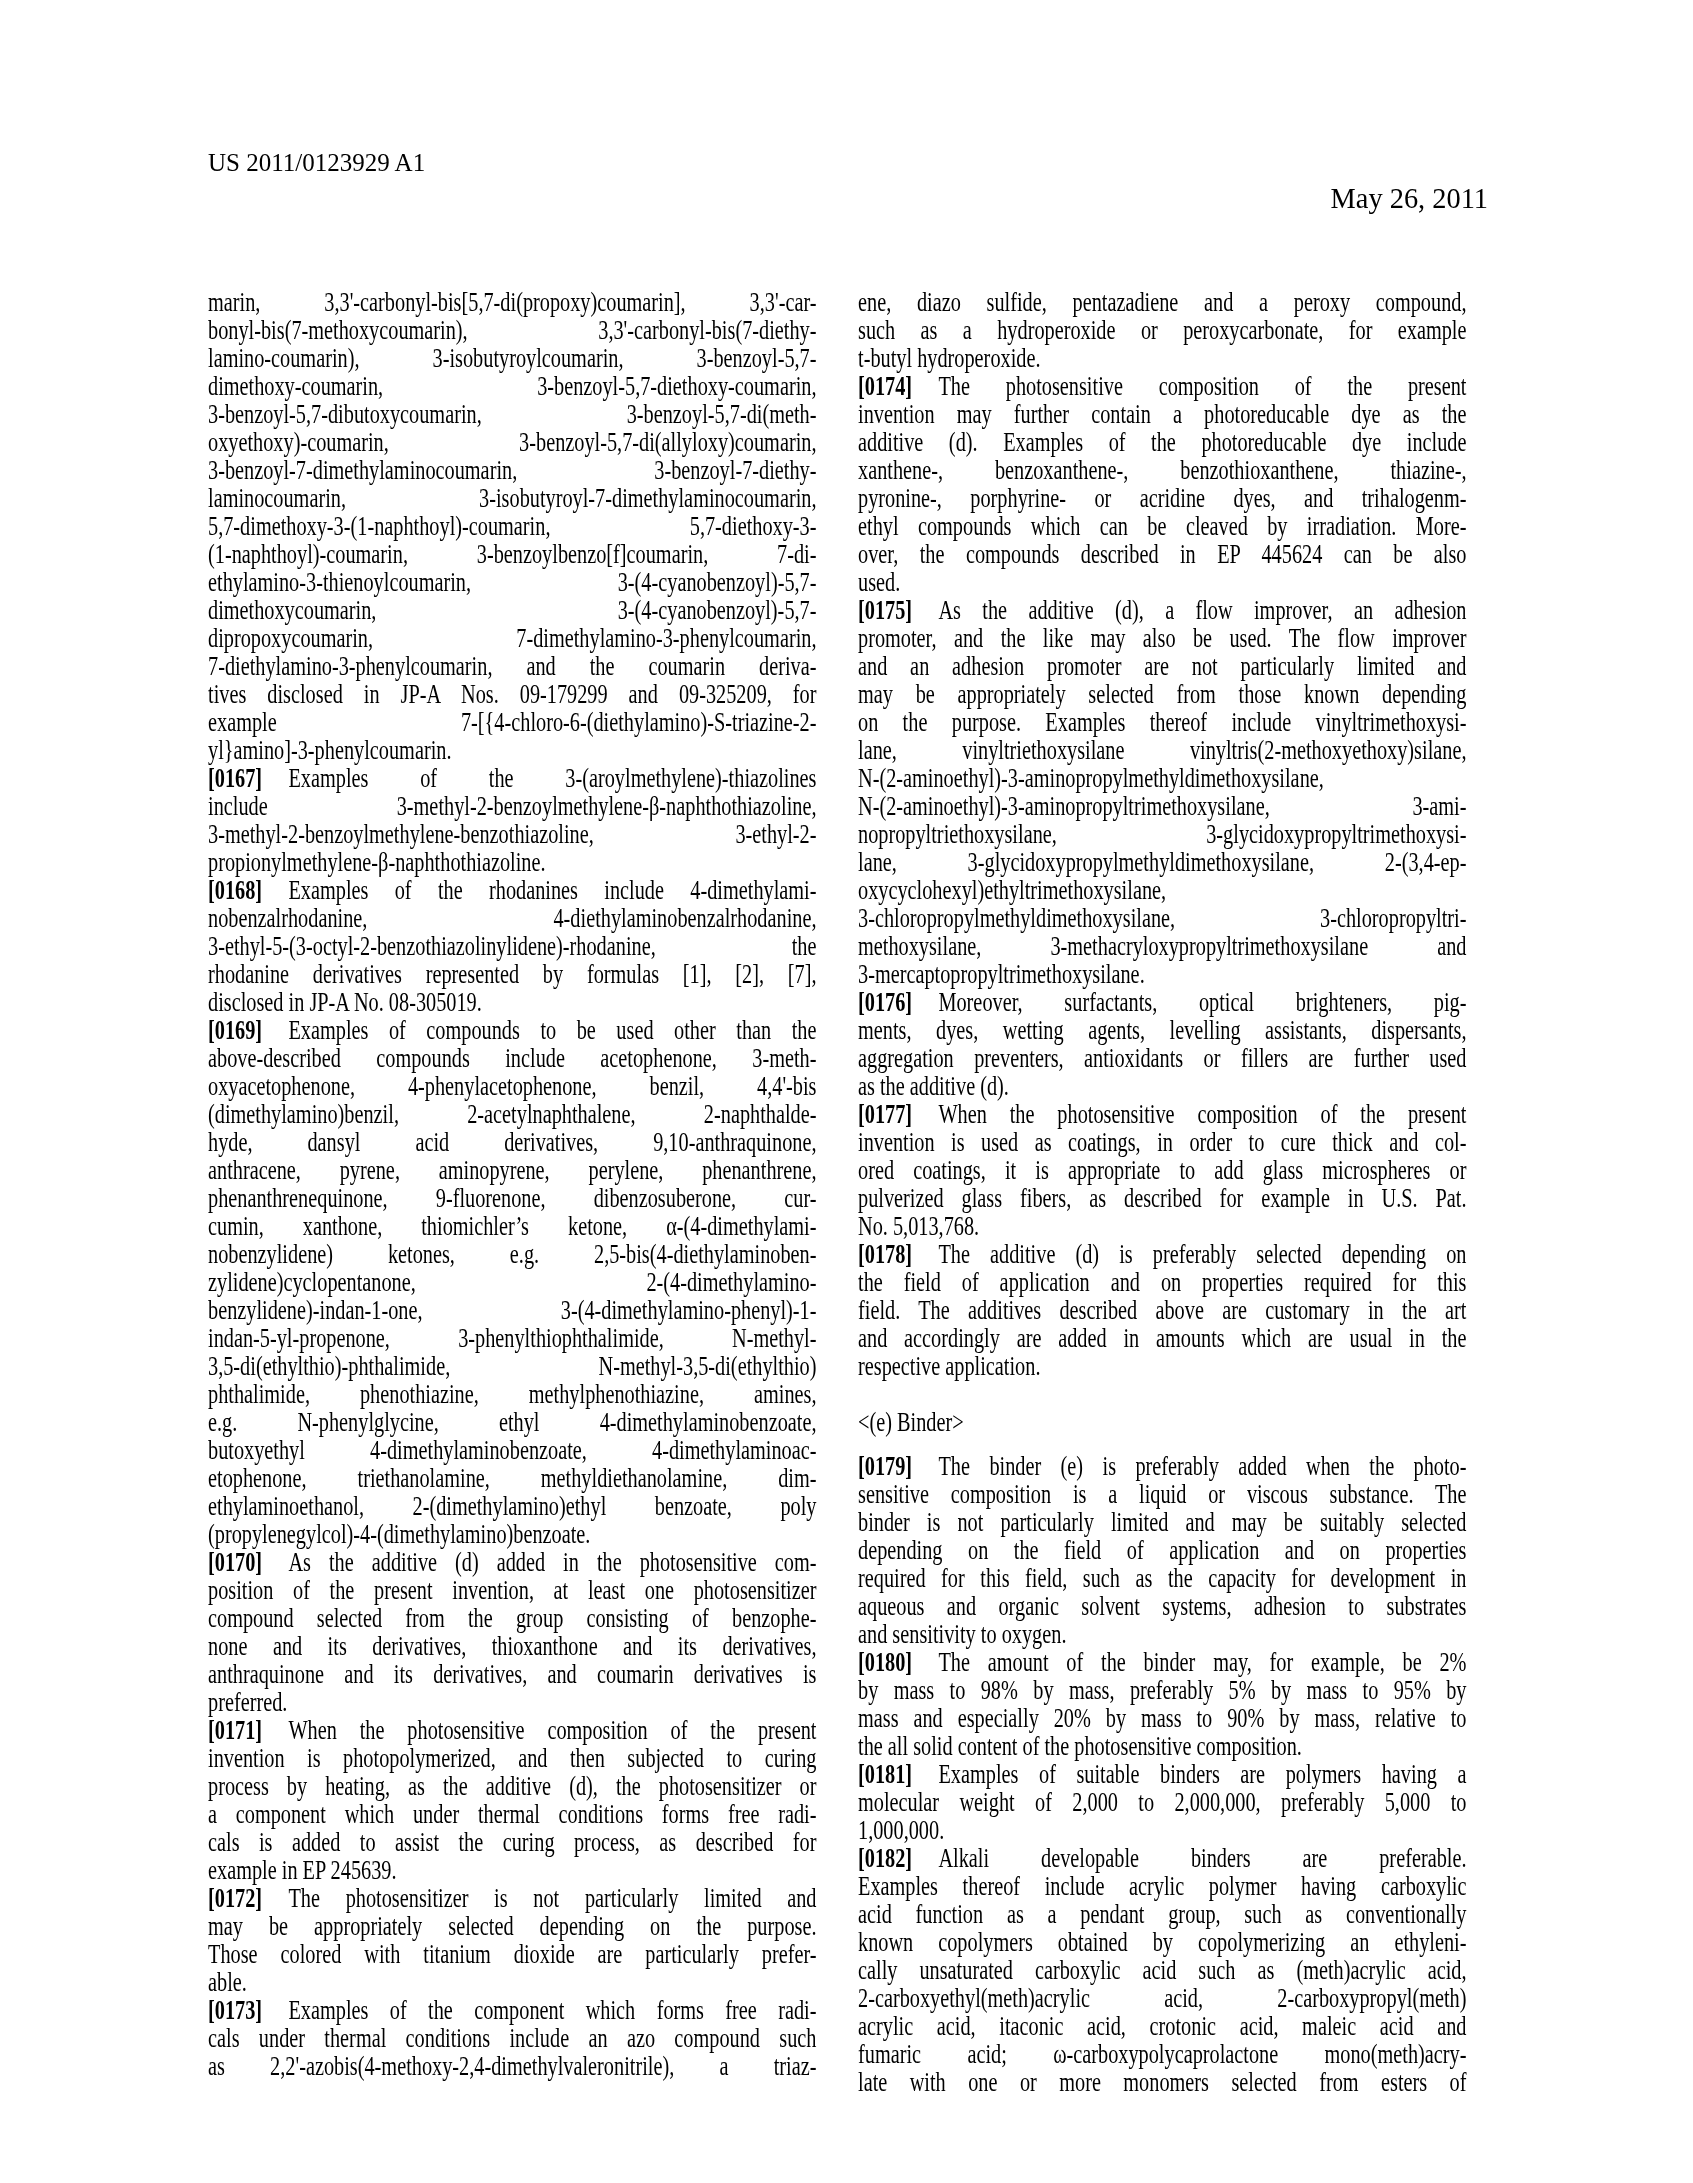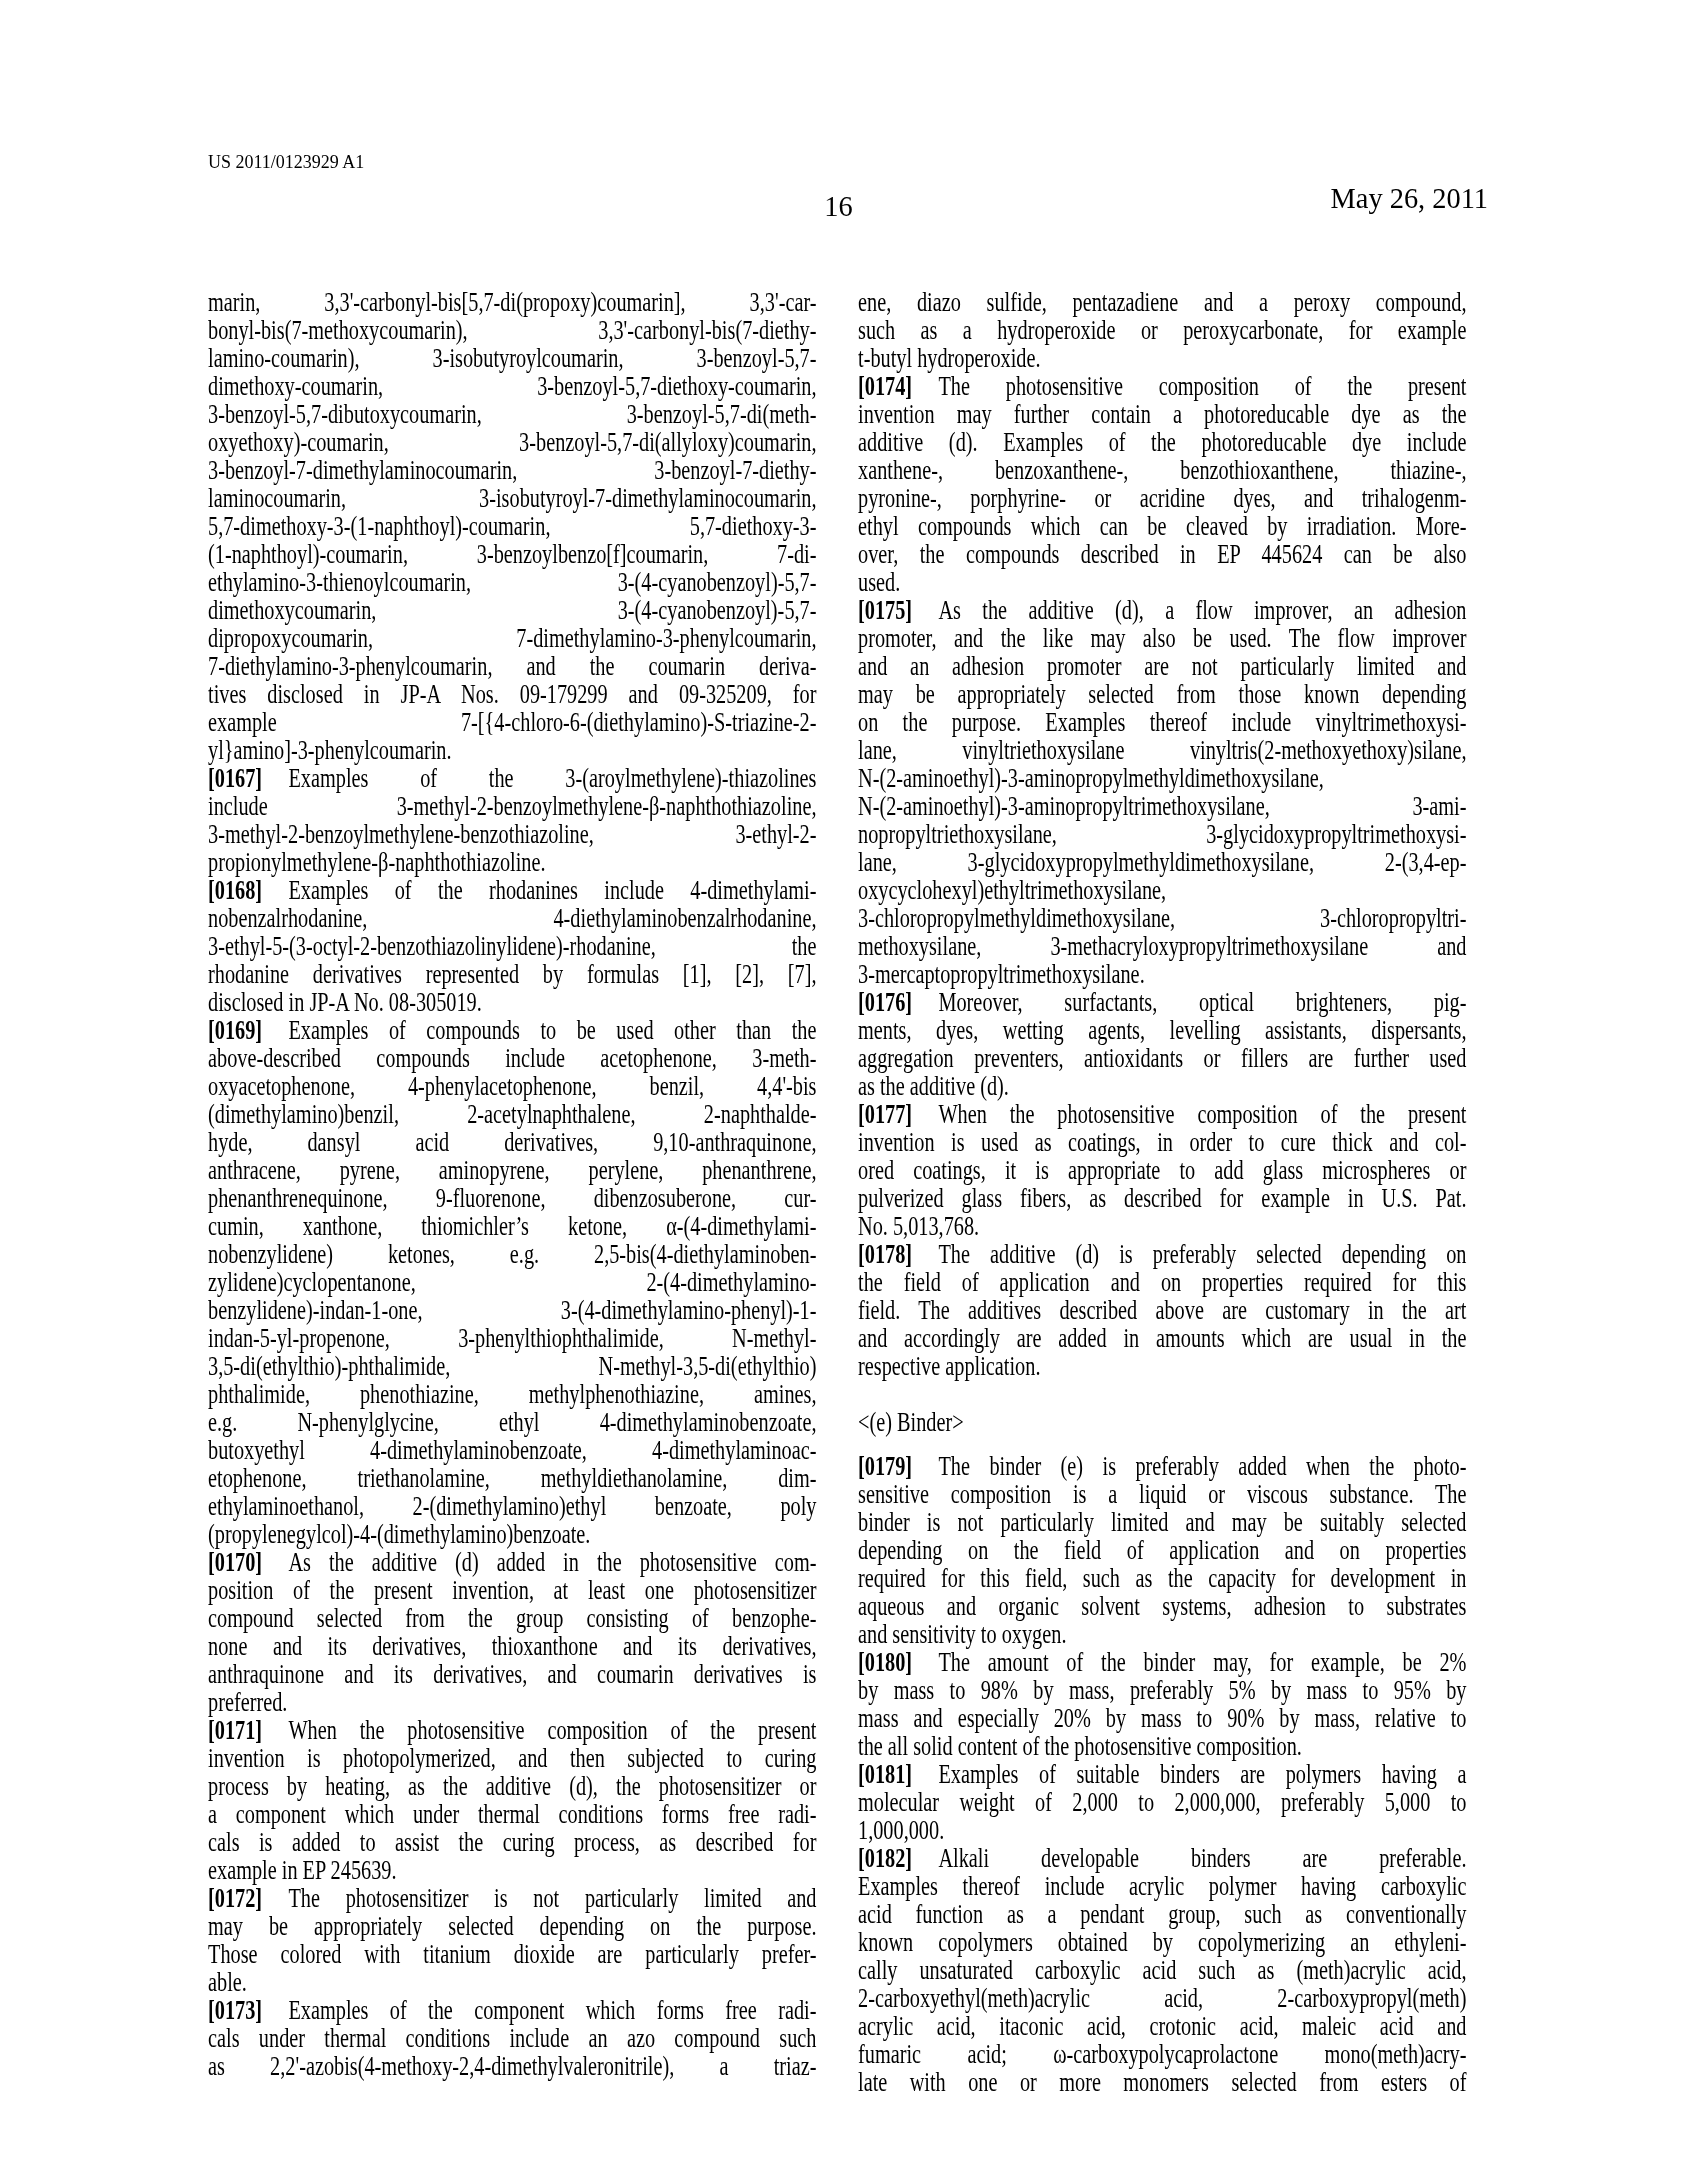--- a/index.html
+++ b/index.html
@@ -6,21 +6,21 @@
   html, body { margin: 0; padding: 0; }
   body {
     width: 1694px; height: 2183px;
     background: #ffffff; color: #000000;
     font-family: "Liberation Serif", "DejaVu Serif", serif;
     position: relative; overflow: hidden;
   }
   .page { position: absolute; inset: 0; }
   .hdr-left {
     position: absolute; left: 208px; top: 148px;
-    font-size: 18px; line-height: 29px; white-space: nowrap;
+    font-size: 25px; line-height: 29px; white-space: nowrap;
   }
   .hdr-right {
     position: absolute; right: 206px; top: 148px;
     font-size: 28.4px; line-height: 29px; white-space: nowrap; margin-top: 36px;
   }
   .pagenum {
     position: absolute; left: 208px; top: 192px; width: 1261px;
     text-align: center; font-size: 28.4px; line-height: 30px;
   }
   .col {
@@ -38,21 +38,20 @@
   .heading-block .line { text-align: left; text-align-last: left; }
 </style>
 </head>
 <body>
 
 <div class="page">
   <div>
     <span class="hdr-left">US 2011/0123929 A1</span>
     <span class="hdr-right">May 26, 2011</span>
   </div>
-  <div class="pagenum">16</div>
   <div id="col-left" class="col">
       <div class="block">
         <div class="line jf">marin, 3,3'-carbonyl-bis[5,7-di(propoxy)coumarin], 3,3'-car-</div>
         <div class="line jf">bonyl-bis(7-methoxycoumarin), 3,3'-carbonyl-bis(7-diethy-</div>
         <div class="line jf">lamino-coumarin), 3-isobutyroylcoumarin, 3-benzoyl-5,7-</div>
         <div class="line jf">dimethoxy-coumarin, 3-benzoyl-5,7-diethoxy-coumarin,</div>
         <div class="line jf">3-benzoyl-5,7-dibutoxycoumarin, 3-benzoyl-5,7-di(meth-</div>
         <div class="line jf">oxyethoxy)-coumarin, 3-benzoyl-5,7-di(allyloxy)coumarin,</div>
         <div class="line jf">3-benzoyl-7-dimethylaminocoumarin, 3-benzoyl-7-diethy-</div>
         <div class="line jf">laminocoumarin, 3-isobutyroyl-7-dimethylaminocoumarin,</div>

